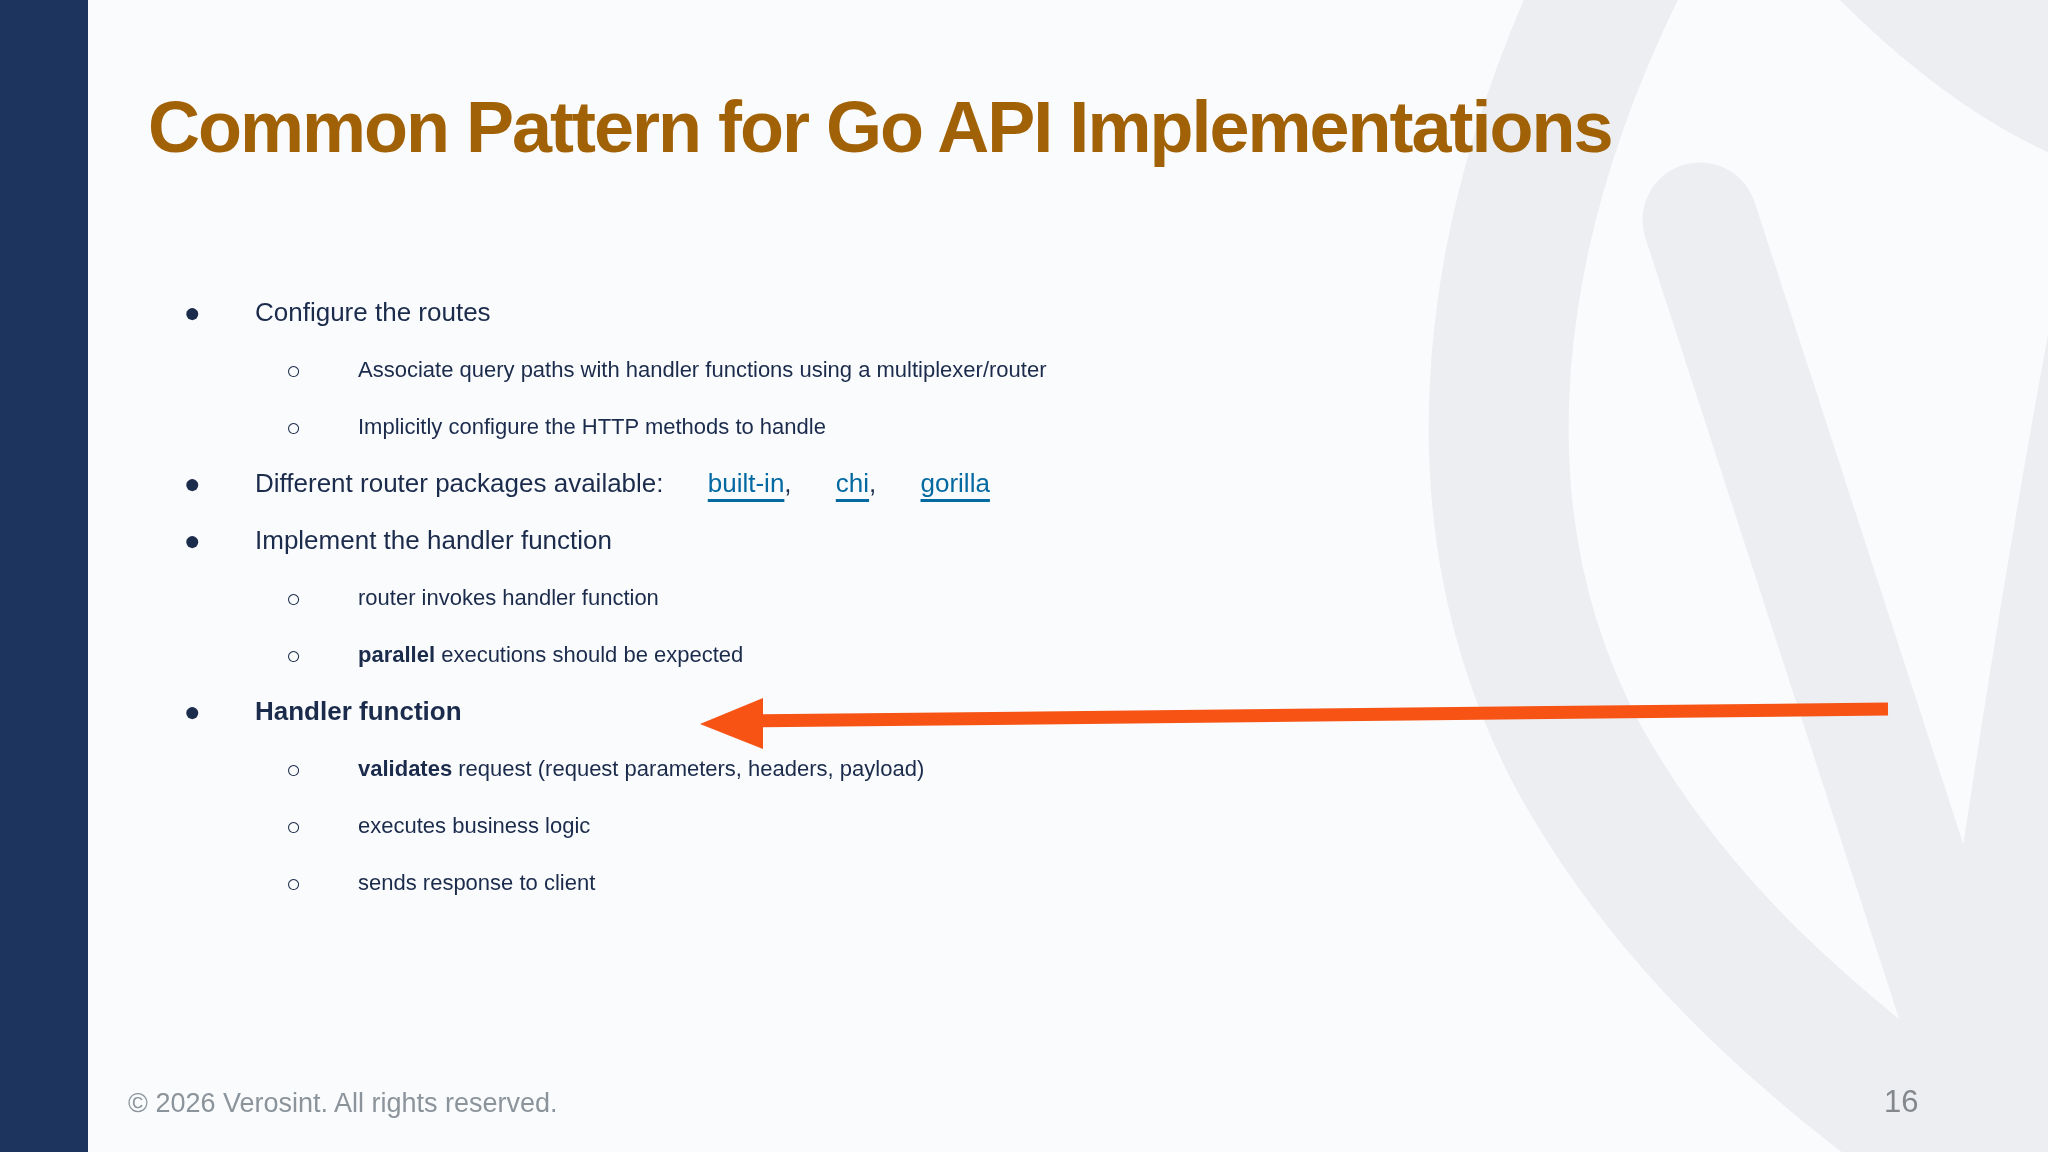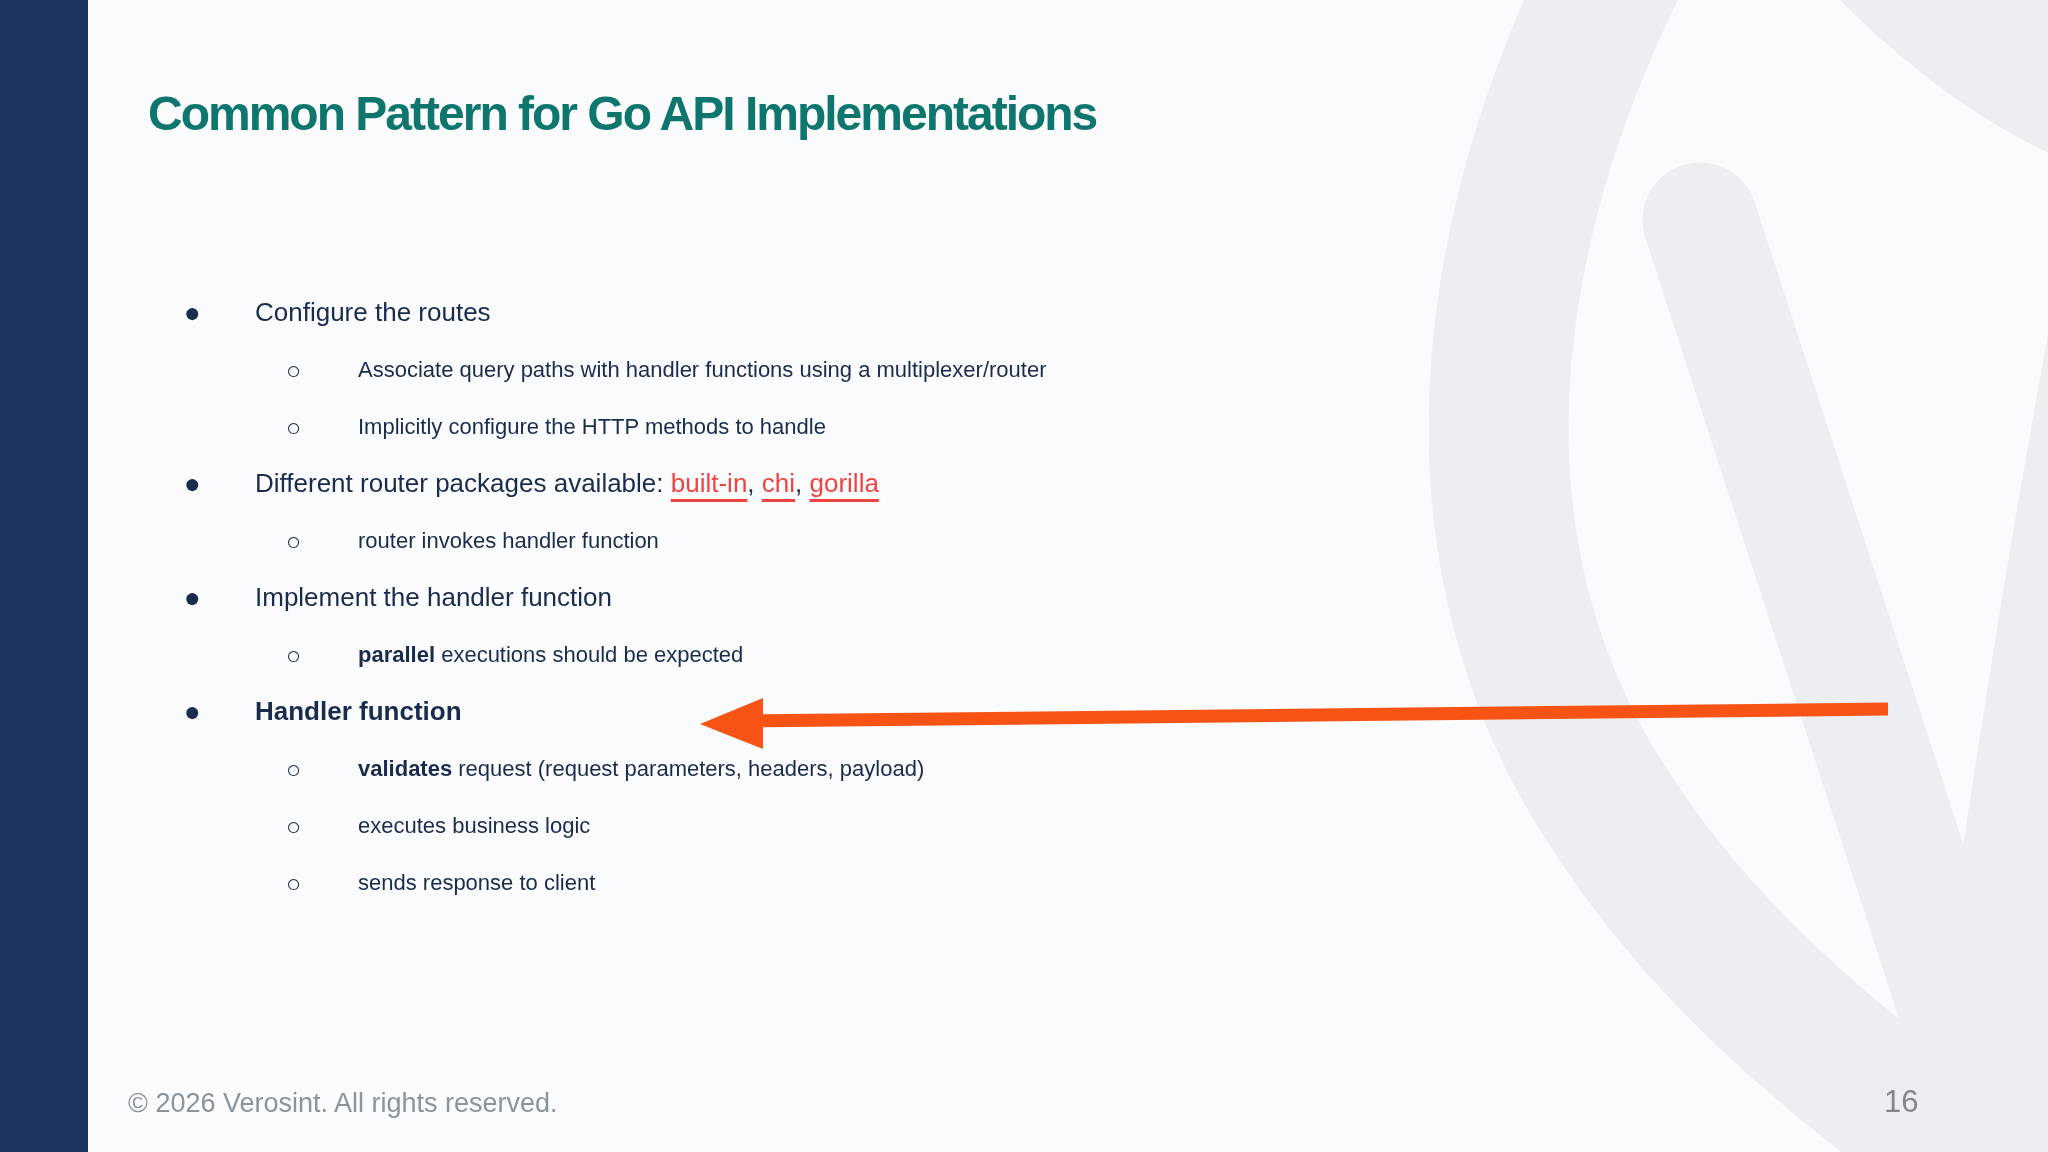--- a/index.html
+++ b/index.html
@@ -10,38 +10,39 @@
     color:#1b2b4c;
   }
   .accent-bar {
     position:absolute; left:0; top:0; width:88px; height:1152px;
     background:#1d355e;
   }
   .watermark { position:absolute; left:0; top:0; width:2048px; height:1152px; pointer-events:none; }
   .arrow-layer { position:absolute; left:0; top:0; width:2048px; height:1152px; pointer-events:none; }
   .title {
     position:absolute; left:148px; top:86px; width:1760px;
-    font-size:48px; font-weight:700; letter-spacing:-2px;
-    color:#0f766e; white-space:nowrap;
+    font-size:72px; font-weight:700; letter-spacing:-2px;
+    color:#a16207; white-space:nowrap;
   }
   .content { position:absolute; left:150px; top:284px; width:1760px; }
   .row { position:relative; height:57px; display:flex; align-items:center; white-space:nowrap; }
   .row.l1 { font-size:26px; padding-left:105px; }
   .row.l2 { font-size:22px; padding-left:208px; }
   .marker { position:absolute; top:50%; transform:translateY(-50%); line-height:1; color:#1b2b4c; }
   .l1 .marker { left:34px; font-size:28px; }
   .l2 .marker { left:136px; font-size:25px; }
   .l1 .marker::before { content:"\25CF"; }
   .l2 .marker::before { content:"\25CB"; }
   .bold { font-weight:700; }
   .bold-item .t { font-weight:700;text-align:center; }
   .link {
-    color:#ef4444; text-decoration:underline;
+    color:#0369a1; text-decoration:underline;
     text-decoration-thickness:3px; text-underline-offset:7px;
     cursor:pointer;
+    margin-left:37px;
   }
   .footer-copy {
     position:absolute; left:128px; top:1088px;
     font-size:27px; color:#8b939b;
   }
   .page-num {
     position:absolute; left:1884px; top:1084px;
     font-size:31px; color:#84888c;
   }
 </style>
@@ -78,28 +79,28 @@
     <div class="row l2">
       <span class="marker"></span>
       <span class="t">Implicitly configure the HTTP methods to handle</span>
     </div>
 
     <div class="row l1">
       <span class="marker"></span>
       <span class="t"><span>Different router packages available: </span><a class="link">built-in</a><span>, </span><a class="link">chi</a><span>, </span><a class="link">gorilla</a></span>
     </div>
 
+    <div class="row l1">
+      <span class="marker"></span>
+      <span class="t">Implement the handler function</span>
+    </div>
+
     <div class="row l2">
       <span class="marker"></span>
       <span class="t">router invokes handler function</span>
-    </div>
-
-    <div class="row l1">
-      <span class="marker"></span>
-      <span class="t">Implement the handler function</span>
     </div>
 
     <div class="row l2">
       <span class="marker"></span>
       <span class="t"><span class="bold">parallel</span><span> executions should be expected</span></span>
     </div>
 
     <div class="row l1 bold-item">
       <span class="marker"></span>
       <span class="t">Handler function</span>

